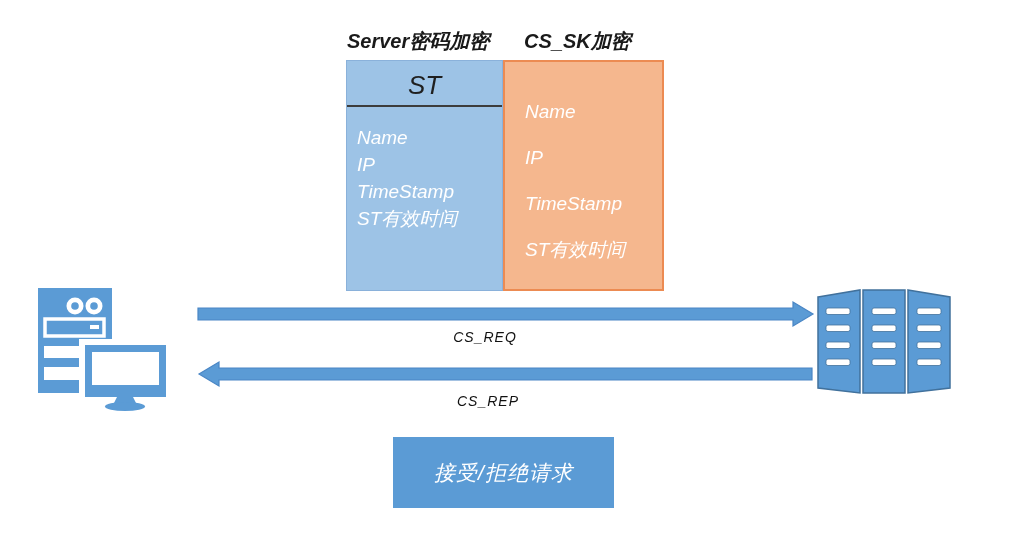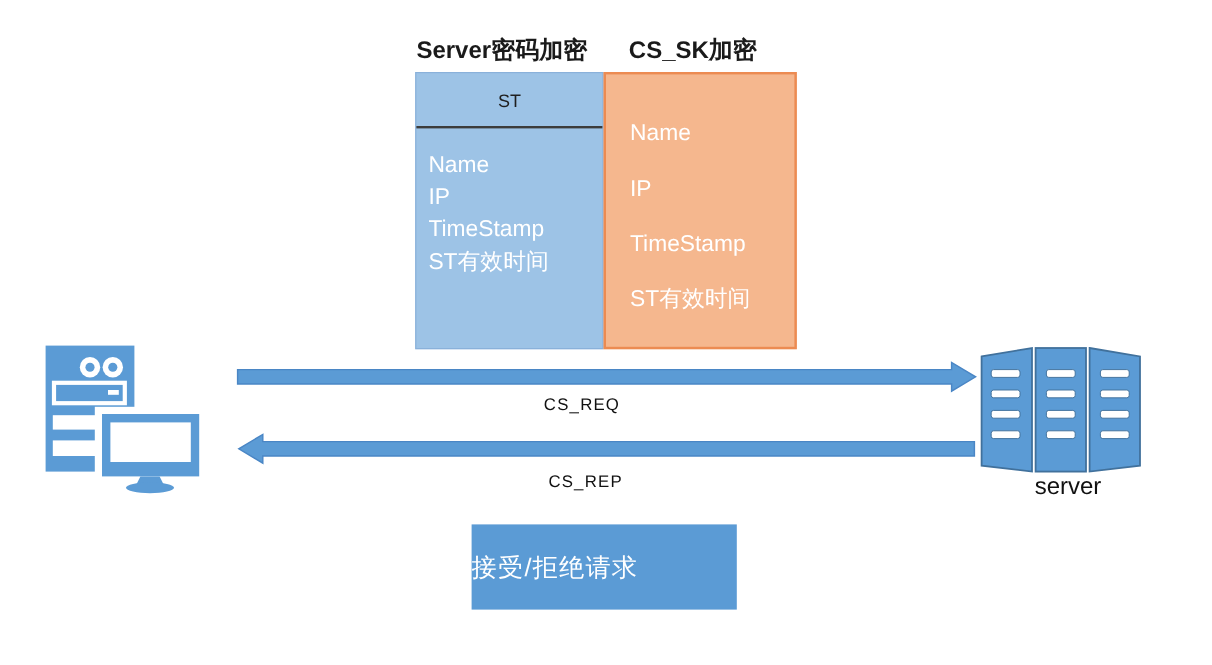--- a/index.html
+++ b/index.html
@@ -1,48 +1,48 @@
 <!DOCTYPE html>
 <html><head>
 <meta charset="utf-8">
 <style>
   html,body{margin:0;padding:0;background:#ffffff;}
   body{font-family:"Liberation Sans","DejaVu Sans",sans-serif;}
-  .stage{position:relative;width:972px;height:554px;background:#ffffff;overflow:hidden;}
+  .stage{position:relative;width:972px;height:554px;background:#ffffff;overflow:hidden;font-style:italic;}
 
   
   .box-title{position:absolute;top:28px;font-size:20px;font-weight:600;color:#1a1a1a;white-space:nowrap;}
   .title-left{left:347px;}
   .title-right{left:524px;text-align:right;}
 
   
   .st-box{position:absolute;left:346px;top:60px;width:157px;height:231px;
           background:#9DC3E6;border:1px solid #8AB1DA;box-sizing:border-box;}
-  .st-header{height:44px;line-height:48px;text-align:center;font-size:15px;color:#1f1f1f;
+  .st-header{height:44px;line-height:48px;text-align:center;font-size:26px;color:#1f1f1f;
              border-bottom:2px solid #3c3c3c;}
   .st-items{margin-top:17px;padding-left:10px;font-size:19px;line-height:27px;color:#ffffff;}
   .st-items .dark{color:#161616;}
 
   .sk-box{position:absolute;left:503px;top:60px;width:161px;height:231px;
           background:#F5B78E;border:2px solid #EC8B52;box-sizing:border-box;}
   .sk-items{margin-top:27px;padding-left:20px;font-size:19px;line-height:46px;color:#ffffff;}
 
   
   .arrow-label{position:absolute;font-size:14px;color:#111111;width:200px;text-align:center;letter-spacing:1px;}
   .lbl-req{left:385px;top:329px;}
   .lbl-rep{left:388px;top:393px;}
 
   
   .node-label{position:absolute;font-size:20px;color:#111111;text-align:center;}
   .lbl-client{left:41px;top:408px;width:120px;}
   .lbl-server{left:840px;top:395px;width:100px;}
 
   
   .decision-box{position:absolute;left:393px;top:437px;width:221px;height:71px;background:#5B9BD5;
-                display:flex;align-items:center;justify-content:flex-start;
+                display:flex;align-items:center;justify-content:center;
                 color:#ffffff;font-size:21px;letter-spacing:1px;}
 
   .abs{position:absolute;}
 </style>
 </head>
 <body>
 
 <div class="stage">
 
   <div class="box-title title-left">Server密码加密</div>
@@ -104,21 +104,20 @@
     <rect x="59" y="23" width="24" height="6.5" rx="2" fill="#ffffff" stroke="#41719C" stroke-width="0.8"></rect>
     <rect x="59" y="40" width="24" height="6.5" rx="2" fill="#ffffff" stroke="#41719C" stroke-width="0.8"></rect>
     <rect x="59" y="57" width="24" height="6.5" rx="2" fill="#ffffff" stroke="#41719C" stroke-width="0.8"></rect>
     <rect x="59" y="74" width="24" height="6.5" rx="2" fill="#ffffff" stroke="#41719C" stroke-width="0.8"></rect>
 
     <rect x="104" y="23" width="24" height="6.5" rx="2" fill="#ffffff" stroke="#41719C" stroke-width="0.8"></rect>
     <rect x="104" y="40" width="24" height="6.5" rx="2" fill="#ffffff" stroke="#41719C" stroke-width="0.8"></rect>
     <rect x="104" y="57" width="24" height="6.5" rx="2" fill="#ffffff" stroke="#41719C" stroke-width="0.8"></rect>
     <rect x="104" y="74" width="24" height="6.5" rx="2" fill="#ffffff" stroke="#41719C" stroke-width="0.8"></rect>
   </svg>
-  <div class="node-label lbl-server">server</div>
 
   <svg class="abs" style="left:195px;top:300px;" width="625" height="28" viewBox="0 0 625 28">
     <polygon points="3,8 598,8 598,2 618,14 598,26 598,20 3,20" fill="#5B9BD5" stroke="#4A86C5" stroke-width="1.2"></polygon>
   </svg>
   <div class="arrow-label lbl-req">CS_REQ</div>
 
   <svg class="abs" style="left:195px;top:360px;" width="620" height="28" viewBox="0 0 620 28">
     <polygon points="617,8 24,8 24,2 4,14 24,26 24,20 617,20" fill="#5B9BD5" stroke="#4A86C5" stroke-width="1.2"></polygon>
   </svg>
   <div class="arrow-label lbl-rep">CS_REP</div>

